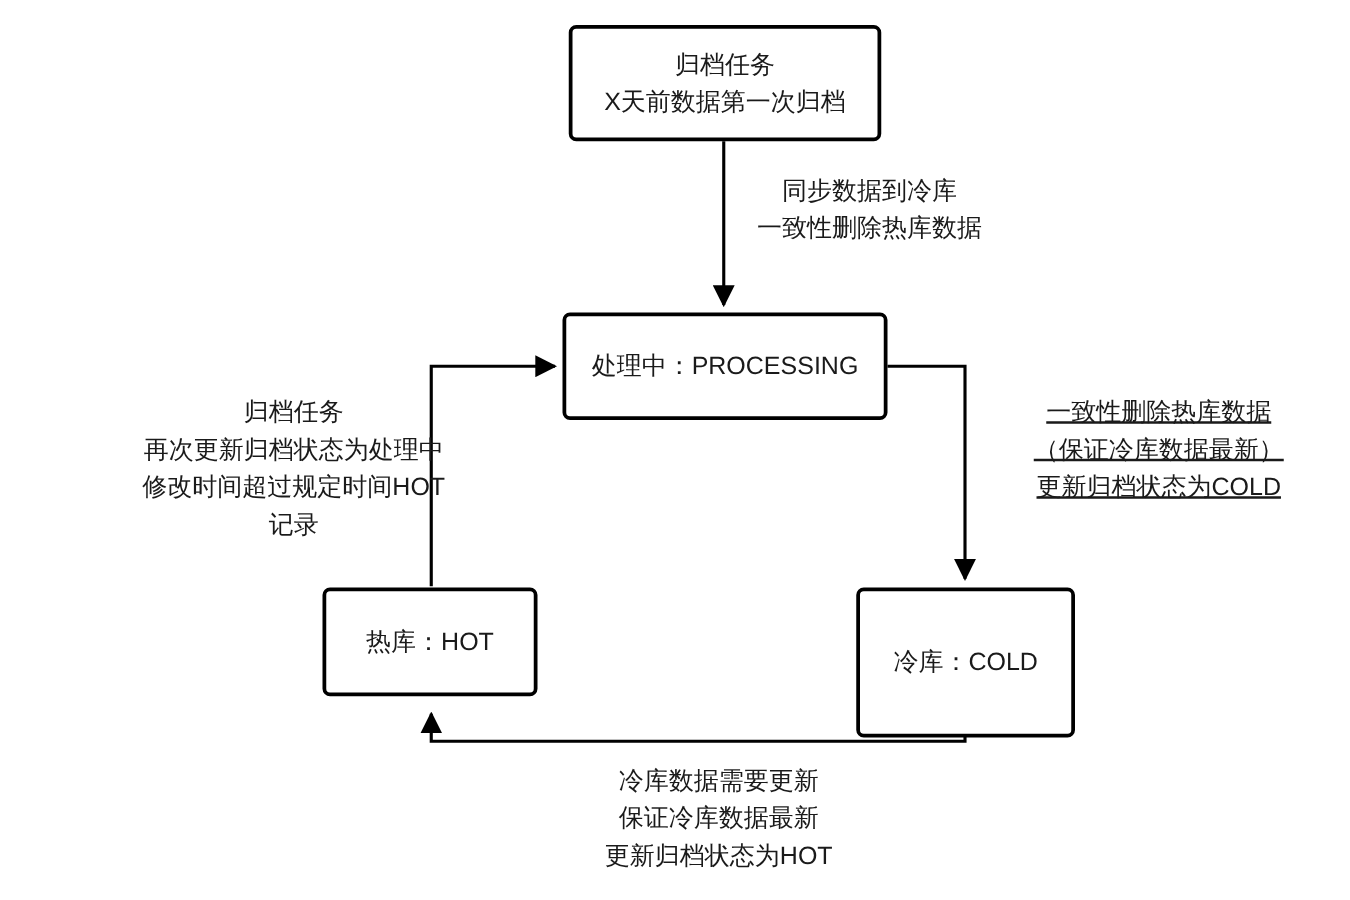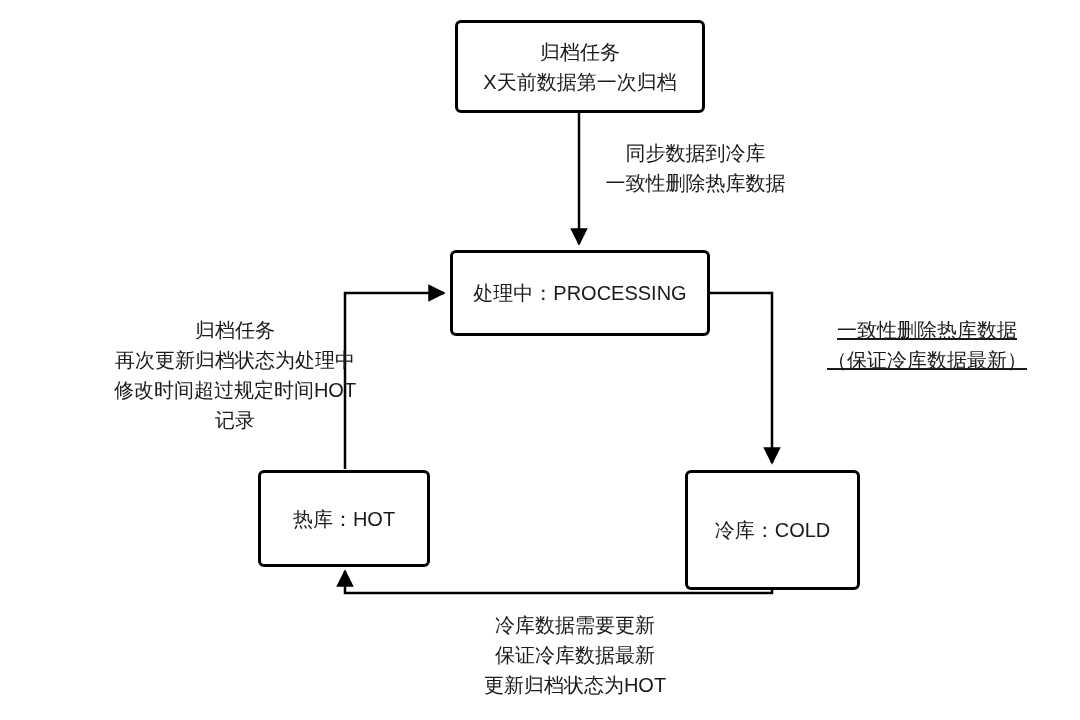--- a/index.html
+++ b/index.html
@@ -61,36 +61,37 @@
 
 <div class="node" style="left:455px; top:20px; width:250px; height:93px;">
   <div>归档任务</div>
   <div>X天前数据第一次归档</div>
 </div>
 
 <div class="node" style="left:450px; top:250px; width:260px; height:86px;align-items:center;">
   <div>处理中：PROCESSING</div>
 </div>
 
-<div class="node" style="left:258px; top:470px; width:172px; height:97px;">
+<div class="node" style="left:258px; top:470px; width:172px; height:87px;">
   <div>热库：HOT</div>
 </div>
 
 <div class="node" style="left:685px; top:470px; width:175px; height:120px;">
   <div>冷库：COLD</div>
 </div>
 
 <div class="edge-label" style="left:593px; top:138px; width:205px;">
   <div>同步数据到冷库</div>
   <div>一致性删除热库数据</div>
 </div>
 
 <div class="edge-label" style="left:808px; top:315px; width:238px;text-decoration:underline;">
   <div>一致性删除热库数据</div>
   <div>（保证冷库数据最新）</div>
+  <div>更新归档状态为COLD</div>
 </div>
 
 <div class="edge-label" style="left:460px; top:610px; width:230px;">
   <div>冷库数据需要更新</div>
   <div>保证冷库数据最新</div>
   <div>更新归档状态为HOT</div>
 </div>
 
 <div class="edge-label" style="left:105px; top:315px; width:260px;">
   <div>归档任务</div>

